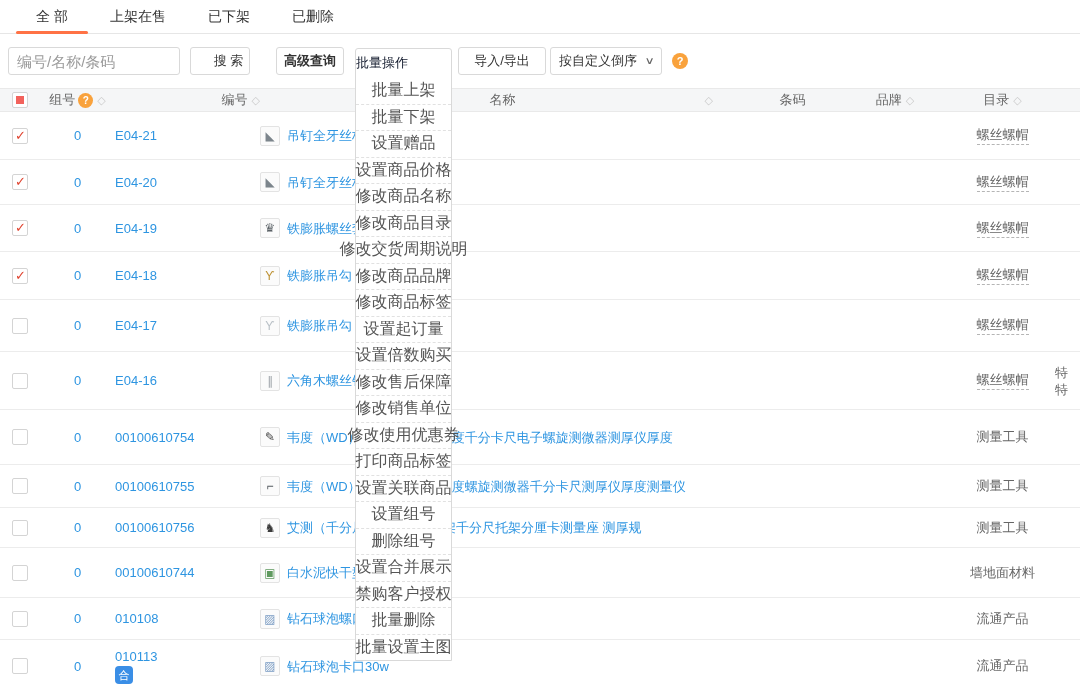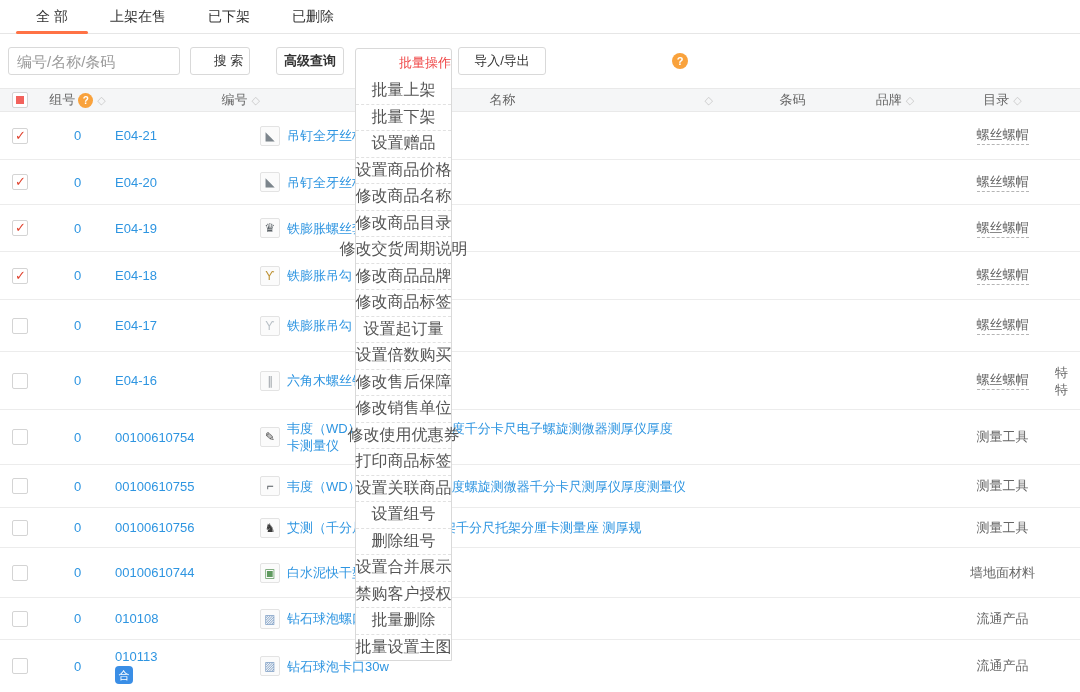--- a/index.html
+++ b/index.html
@@ -19,21 +19,21 @@
   .btn { position:absolute; top:13px; height:28px; border:1px solid #d9d9d9; border-radius:3px; background:#fff; font-size:13px; color:#333; text-align:center; line-height:26px; cursor:pointer; font-family:inherit; }
   .btn-search { left:190px; width:60px;padding-left:17px; }
   .btn-adv { left:276px; width:68px;font-weight:bold; }
   .btn-impexp { left:458px; width:88px; }
   .sel { position:absolute; left:550px; top:13px; width:112px; height:28px; border:1px solid #d9d9d9; border-radius:3px; line-height:26px; padding:0 8px; color:#333; display:flex; justify-content:space-between; align-items:center; cursor:pointer; background:#fff; }
   .sel .chev { color:#666; font-size:10px; transform:scaleX(1.4); }
   .help { position:absolute; left:672px; top:19px; width:16px; height:16px; border-radius:50%; background:#f9a23c; color:#fff; font-size:11px; font-weight:bold; text-align:center; line-height:16px; }
 
   
   .batch-wrap { position:absolute; left:355px; top:48px; width:97px; background:#fff; border:1px solid #d9d9d9; border-radius:3px 3px 0 0; z-index:20; }
-  .batch-btn { height:28px; line-height:28px; text-align:right; font-size:13px; color:#ef4444; cursor:pointer; }
+  .batch-btn { height:28px; line-height:28px; text-align:left; font-size:13px; color:#0f172a; cursor:pointer; }
   .batch-menu .mi { height:26.5px; display:flex; align-items:center; justify-content:center; font-size:16px; color:#555; cursor:pointer; white-space:nowrap; }
   .batch-menu .mi + .mi { border-top:1px dashed #e1e1e1; }
 
   
   .thead { height:24px; background:#f5f6f7; border-top:1px solid #e9e9e9; border-bottom:1px solid #e9e9e9; display:flex; align-items:center; color:#666; font-size:13px; }
   .cell { flex:none; display:flex; align-items:center; }
   .c-check { width:40px; justify-content:center; }
   .c-group { width:75px; justify-content:center; }
   .c-code  { width:145px; }
   .c-name  { width:485px; position:relative; }
@@ -68,20 +68,24 @@
   <div class="tab">上架在售</div>
   <div class="tab">已下架</div>
   <div class="tab">已删除</div>
 </div>
 
 <div class="toolbar">
   <input class="search-input" placeholder="编号/名称/条码" style="">
   <button class="btn btn-search">搜 索</button>
   <button class="btn btn-adv">高级查询</button>
   <button class="btn btn-impexp">导入/导出</button>
+  <div class="sel">
+    <span>按自定义倒序</span>
+    <span class="chev">∨</span>
+  </div>
   <div class="help">?</div>
 </div>
 
 <div class="batch-wrap">
   <div class="batch-btn">批量操作</div>
   <div class="batch-menu" id="batch-menu">
       <div class="mi">批量上架</div>
       <div class="mi">批量下架</div>
       <div class="mi">设置赠品</div>
       <div class="mi">设置商品价格</div>
@@ -302,21 +306,20 @@
       </div>
       <div class="cell c-code">
         <div class="codecell">
           <a class="lnk">00100610754</a>
         </div>
       </div>
       <div class="cell c-name">
         <span class="thumb" style="color: rgb(58, 58, 58);">✎</span>
         <div class="nm">
           <a class="lnk">韦度（WD）数显千分尺高精度千分卡尺电子螺旋测微器测厚仪厚度</a>
-          <a class="lnk">卡测量仪</a>
         </div>
       </div>
       <div class="cell c-bar"></div>
       <div class="cell c-brand"></div>
       <div class="cell c-cat">
         <span class="cat">测量工具</span>
       </div>
       <div class="cell c-extra"></div>
     </div>
     <div class="row" style="height: 43px;">

